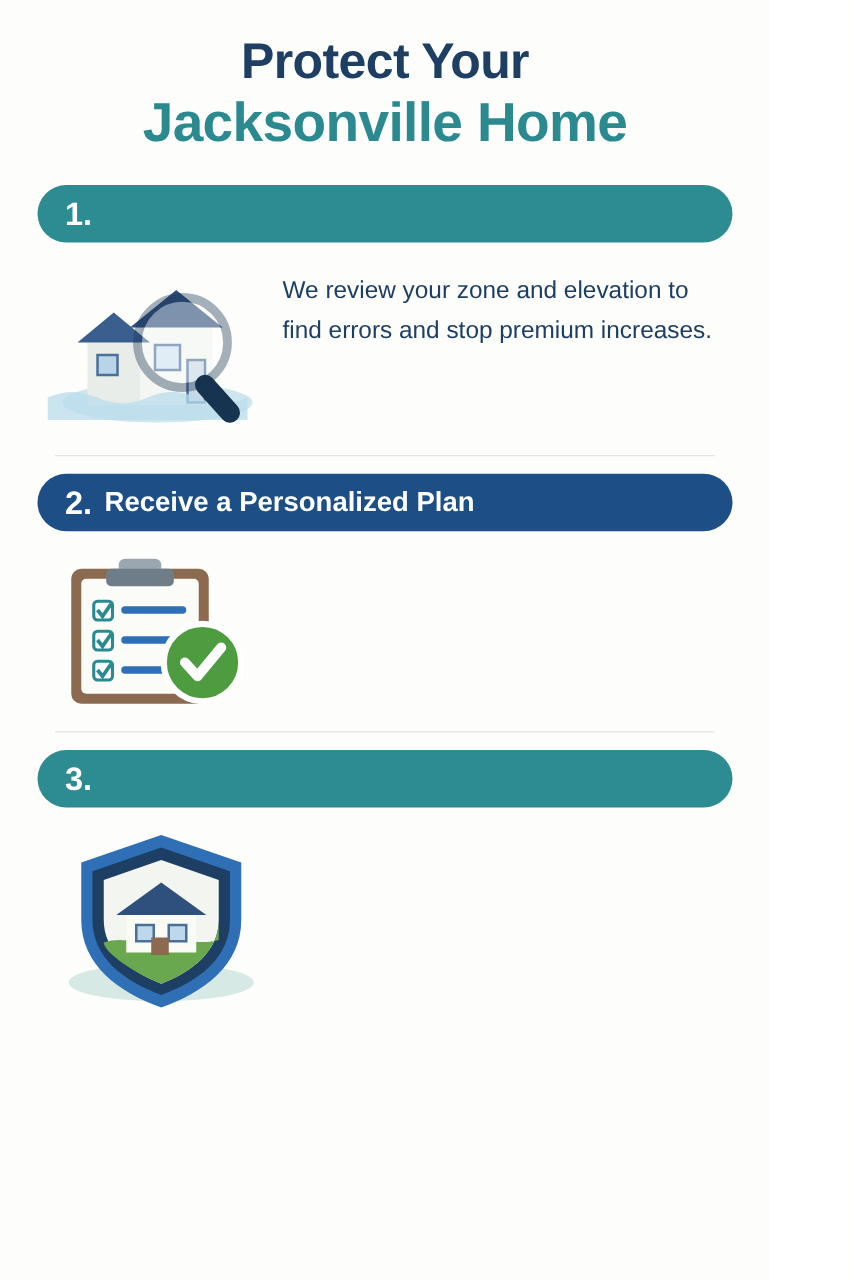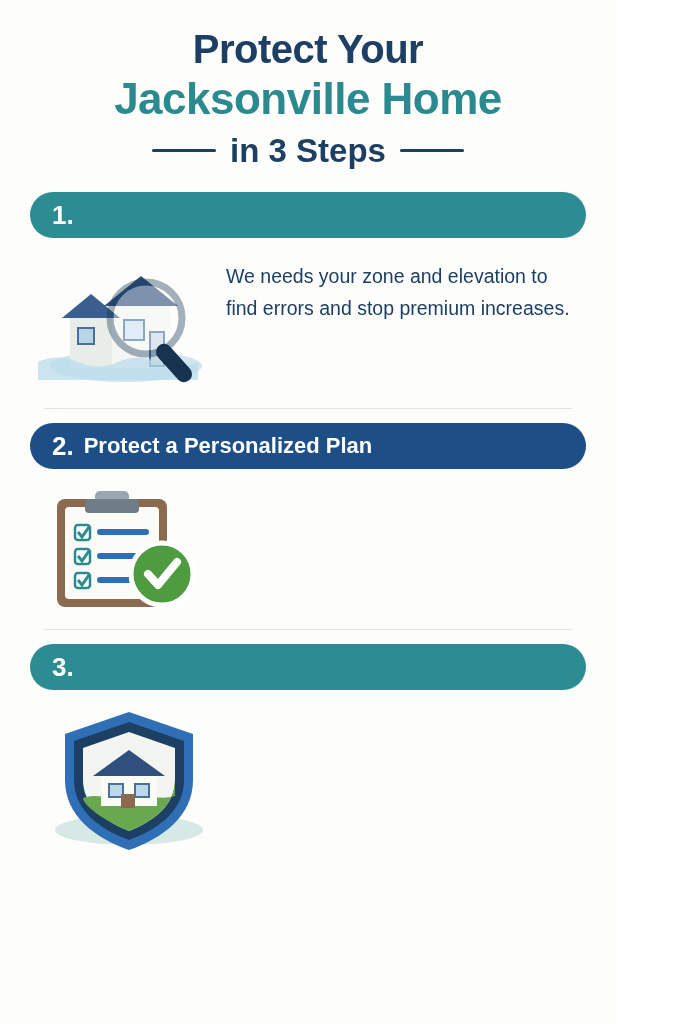--- a/index.html
+++ b/index.html
@@ -119,25 +119,20 @@
   .sp1 { margin-top: 14px; }
 </style>
 </head>
 <body>
 
 <div class="poster">
 
   <div class="heading">
     <div class="heading-line1">Protect Your</div>
     <div class="heading-line2">Jacksonville Home</div>
-    <div class="heading-line3-wrap">
-      <span class="rule"></span>
-      <span class="heading-line3">in 3 Steps</span>
-      <span class="rule"></span>
-    </div>
   </div>
 
   <div class="steps">
 
     <div class="step">
       <div class="step-bar teal">
         <span class="step-num">1.</span>
       </div>
       <div class="step-body">
         <div class="step-art">
@@ -148,29 +143,29 @@
             <path d="M24 64 L53 40 L82 64 Z" fill="#3a5f8f"></path>
             <path d="M66 52 L103 22 L140 52 Z" fill="#2f4f7d"></path>
             <rect x="40" y="74" width="16" height="16" fill="#b9d4e6" stroke="#4a6f99" stroke-width="2"></rect>
             <rect x="86" y="66" width="20" height="20" fill="#cfe3f1" stroke="#4a6f99" stroke-width="2"></rect>
             <rect x="112" y="78" width="14" height="34" fill="#c9d8e4" stroke="#4a6f99" stroke-width="2"></rect>
             <path d="M0 108 q20 -9 40 0 q20 9 40 0 q20 -9 40 0 q20 9 40 0 l0 18 l-160 0 Z" fill="#b9dcec" opacity="0.75"></path>
             <circle cx="108" cy="64" r="36" fill="#ffffff" opacity="0.38" stroke="#16344f" stroke-width="7"></circle>
             <rect x="128" y="86" width="16" height="46" rx="8" transform="rotate(-42 136 109)" fill="#16344f"></rect>
           </svg>
         </div>
-        <div class="step-text">We needs your zone and elevation to find errors and stop premium increases.</div>
+        <div class="step-text">We review your zone and elevation to find errors and stop premium increases.</div>
       </div>
       <div class="divider"></div>
     </div>
 
     <div class="step sp1">
       <div class="step-bar navy">
         <span class="step-num">2.</span>
-        <span class="step-title">Protect a Personalized Plan</span>
+        <span class="step-title">Receive a Personalized Plan</span>
       </div>
       <div class="step-body">
         <div class="step-art">
           <svg width="170" height="130" viewBox="0 0 170 130">
             <rect x="14" y="14" width="110" height="108" rx="8" fill="#8c6a4f"></rect>
             <rect x="22" y="22" width="94" height="92" rx="4" fill="#fbfbf7"></rect>
             <rect x="52" y="6" width="34" height="16" rx="5" fill="#9aa7b0"></rect>
             <rect x="42" y="14" width="54" height="14" rx="4" fill="#6f7d88"></rect>
             <rect x="32" y="40" width="15" height="15" rx="3" fill="#ffffff" stroke="#2a8a8f" stroke-width="2.5"></rect>
             <path d="M35 47 l4 5 l7 -10" fill="none" stroke="#2a8a8f" stroke-width="3"></path>

